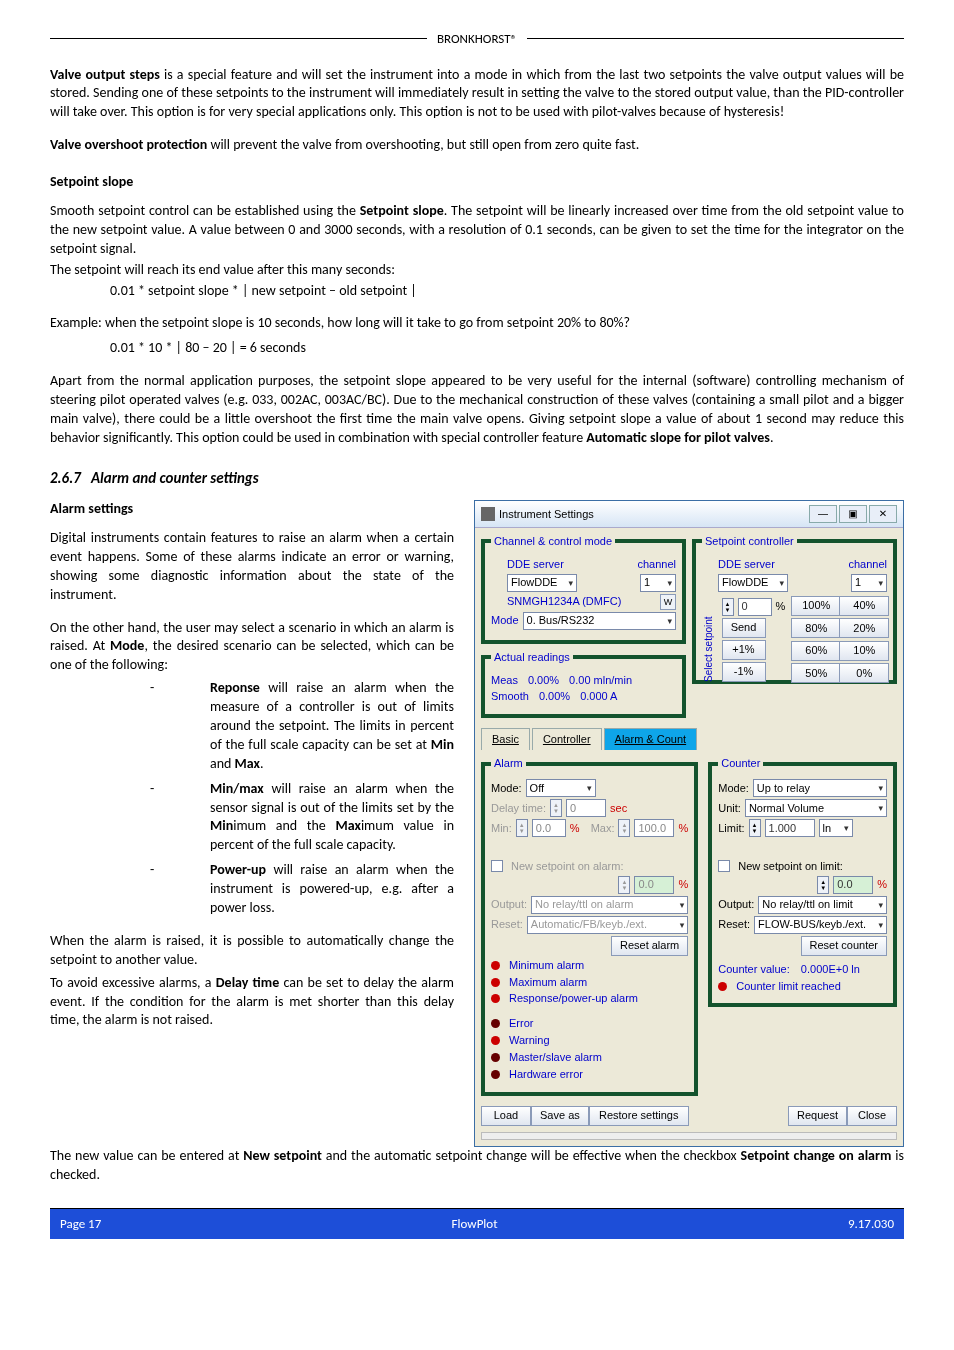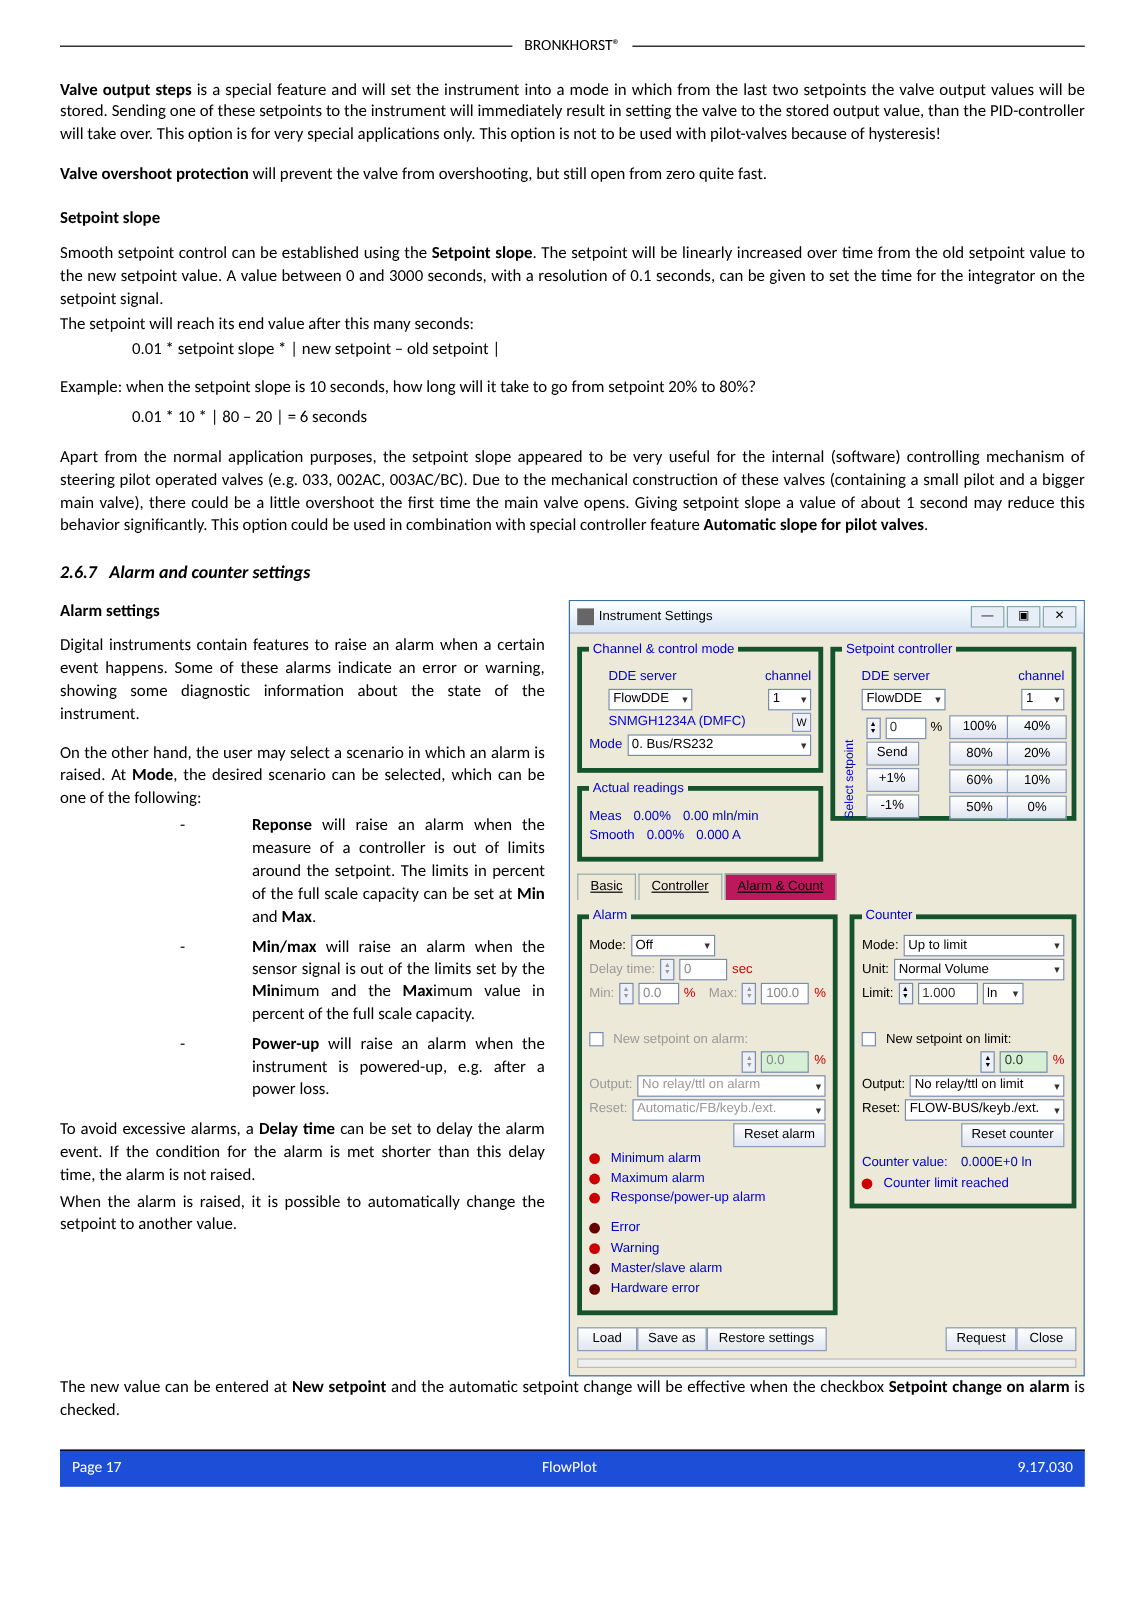--- a/index.html
+++ b/index.html
@@ -68,21 +68,21 @@
     height: 20px; border: 1px solid #8a9ab8; background: linear-gradient(#fff,#e0e6f0);
     padding: 0 8px; font-size: 11px; display: inline-flex; align-items: center; justify-content: center;
     min-width: 50px;
   }
   .tiny-btn {
     height: 16px; width: 16px; border: 1px solid #8a9ab8; background: #eef2f8;
     display: inline-flex; align-items: center; justify-content: center; font-size: 9px;
   }
   .tabs-row { display: flex; gap: 2px; margin: 4px 0 6px; text-decoration: underline; }
   .tab { border: 1px solid #9aa; border-bottom: none; padding: 3px 10px; background: #ece9d8; }
-  .tab.active { background: #be185d; font-weight: normal; }
+  .tab.active { background: #0ea5e9; font-weight: normal; }
   .top-sections { display: flex; gap: 6px; }
   .top-sections > div { flex: 1; }
   .split { display: flex; gap: 10px; }
   .col { flex: 1; }
   .spin { display: inline-flex; align-items: center; }
   .spin .sp {
     width: 12px; height: 18px; border: 1px solid #7a8aaa; background: #eef2f8;
     display: flex; flex-direction: column; font-size: 6px; line-height: 1; align-items: center; justify-content: center;
   }
   .spin .sp::before { content: "▲"; }
@@ -152,24 +152,24 @@
       <li>
         <b>Reponse</b><span> will raise an alarm when the measure of a controller is out of limits around the setpoint. The limits in percent of the full scale capacity can be set at </span><b>Min</b><span> and </span><b>Max</b><span>.</span>
       </li>
       <li>
         <b>Min/max</b><span> will raise an alarm when the sensor signal is out of the limits set by the </span><b>Min</b><span>imum and the </span><b>Max</b><span>imum value in percent of the full scale capacity.</span>
       </li>
       <li>
         <b>Power-up</b><span> will raise an alarm when the instrument is powered-up, e.g. after a power loss.</span>
       </li>
     </ul>
+    <p style="margin-bottom:4px;">When the alarm is raised, it is possible to automatically change the setpoint to another value.</p>
     <p style="margin-bottom:4px;">
       <span>To avoid excessive alarms, a </span><b>Delay time</b><span> can be set to delay the alarm event. If the condition for the alarm is met shorter than this delay time, the alarm is not raised.</span>
     </p>
-    <p style="margin-bottom:4px;">When the alarm is raised, it is possible to automatically change the setpoint to another value.</p>
   </div>
 
   <div class="right-col">
     <div class="win">
       <div class="titlebar">
         <div class="t-left">
           <span class="t-icon"></span>
           <span>Instrument Settings</span>
         </div>
         <div class="win-btns">
@@ -349,21 +349,21 @@
                   <span class="dot dark"></span>
                   <span>Hardware error</span>
                 </div>
             </fieldset>
           </div>
           <div class="col">
             <fieldset class="grp">
               <legend>Counter</legend>
               <div class="row">
                 <span>Mode:</span>
-                <span class="sel" style="flex:1">Up to limit</span>
+                <span class="sel" style="flex:1">Up to relay</span>
               </div>
               <div class="row">
                 <span>Unit:</span>
                 <span class="sel" style="flex:1">Normal Volume</span>
               </div>
               <div class="row">
                 <span>Limit:</span>
                 <span class="spin">
                     <span class="sp"></span>
                   </span>

